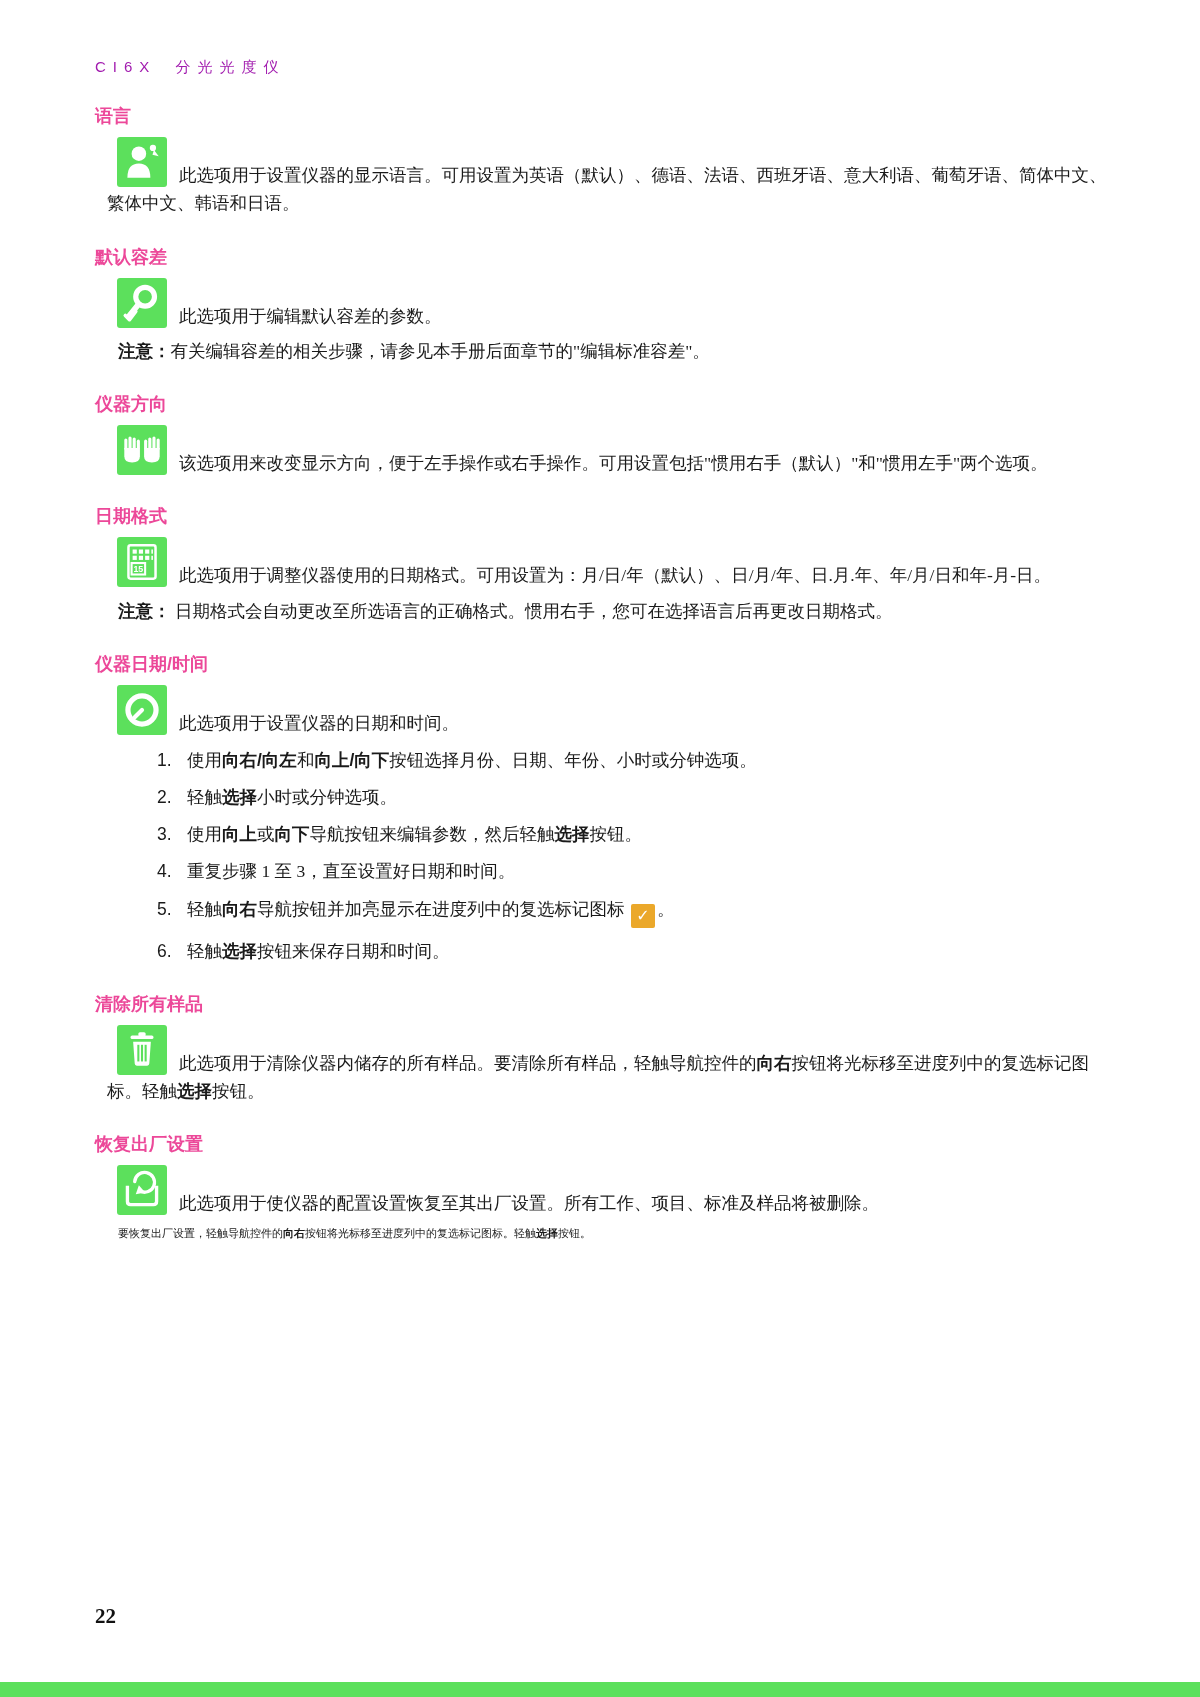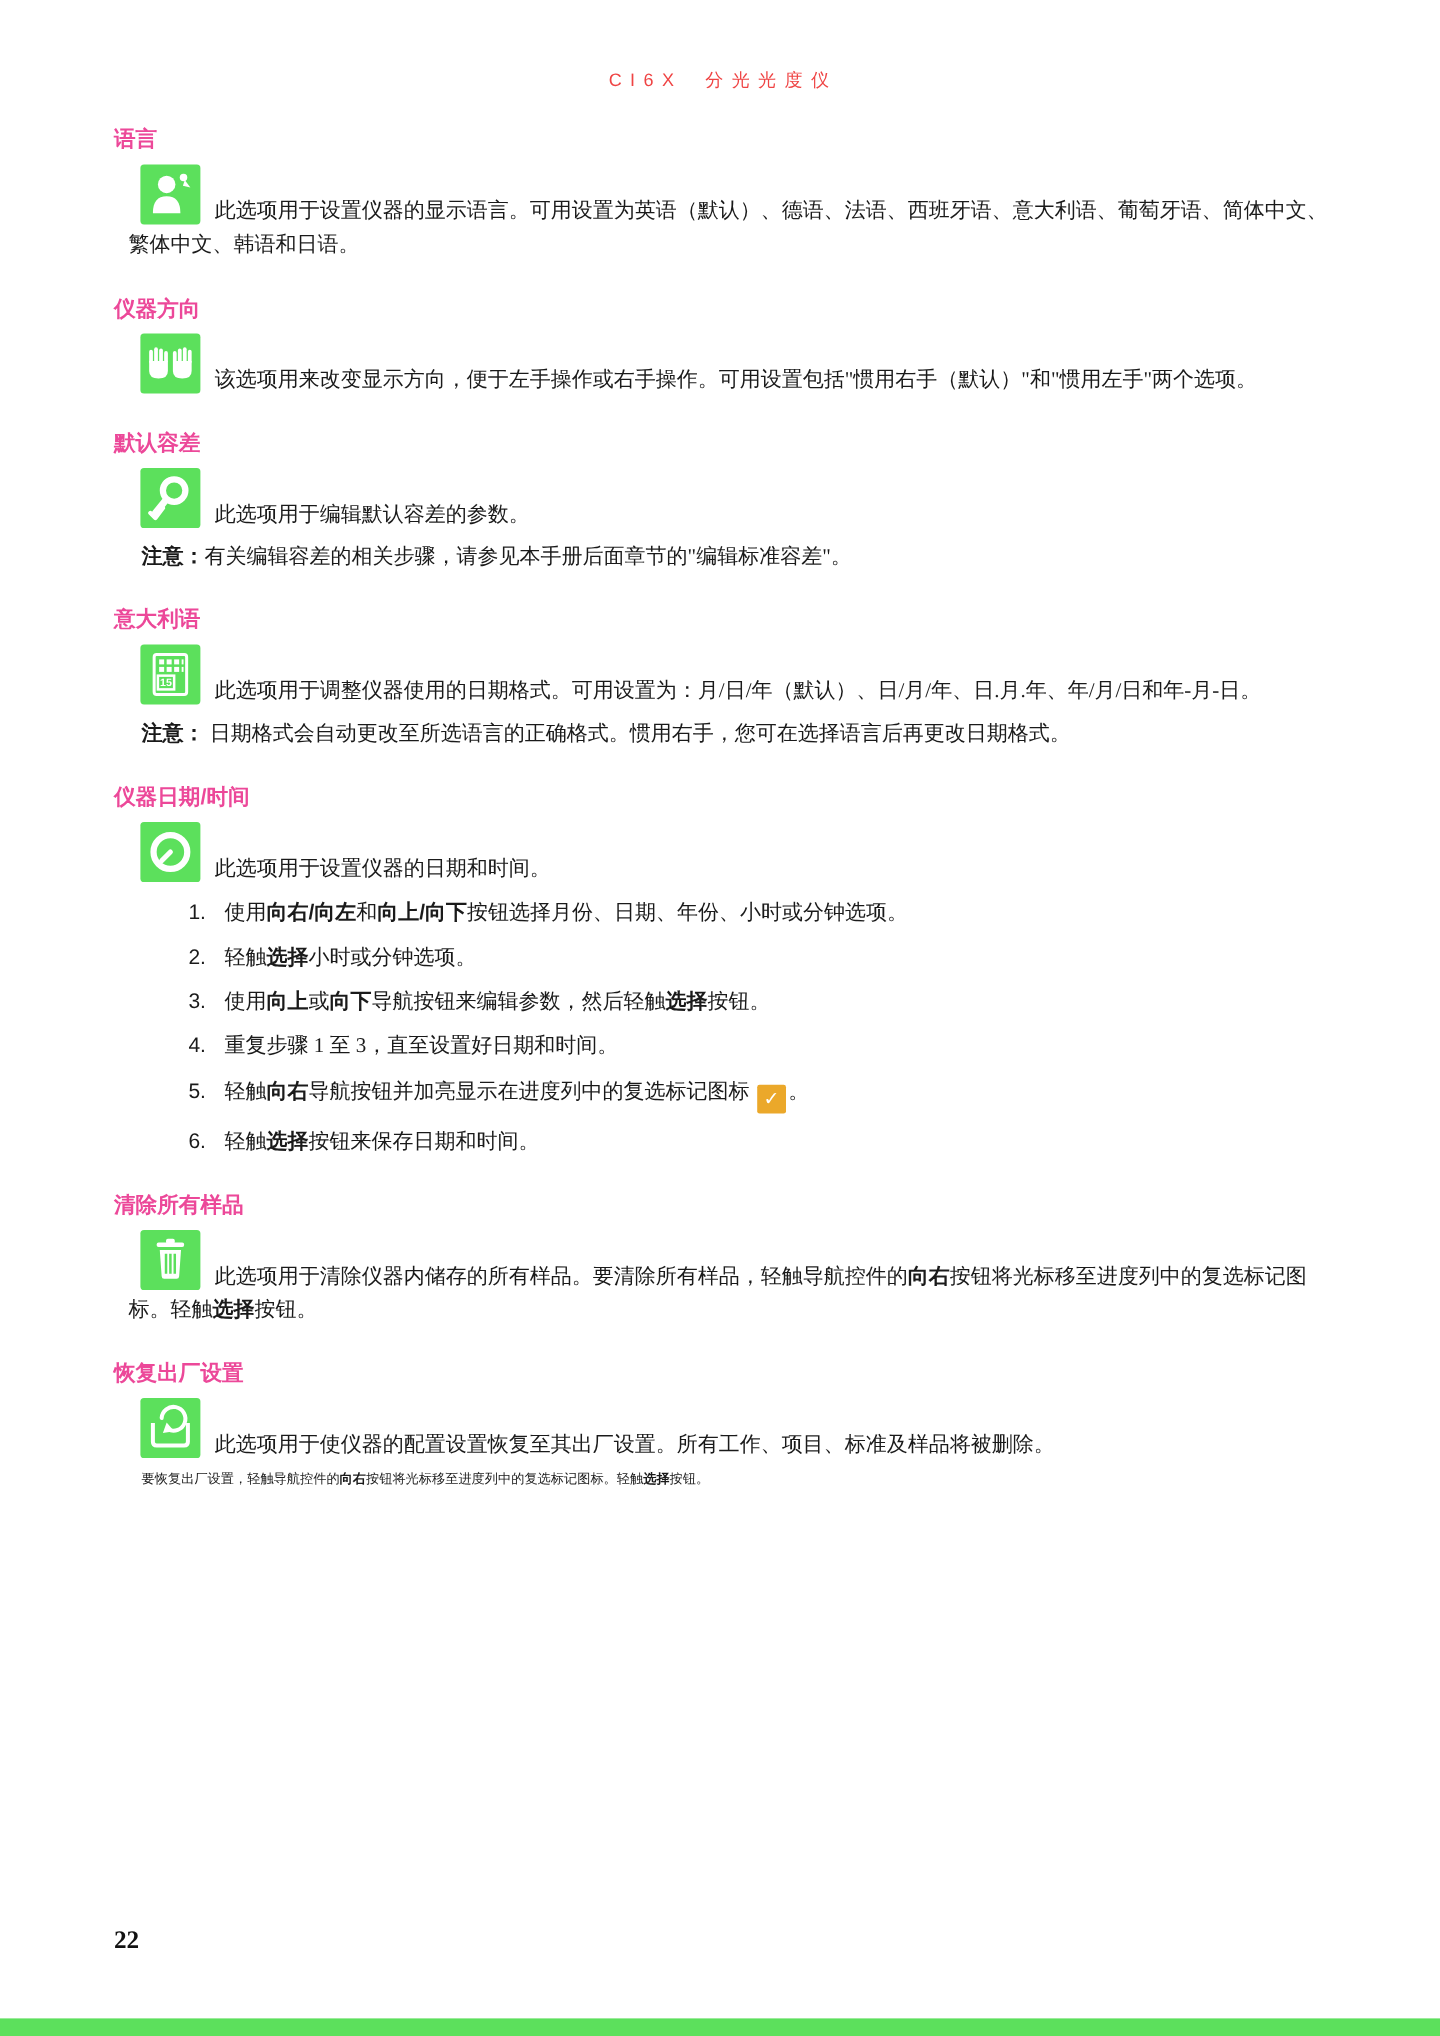--- a/index.html
+++ b/index.html
@@ -1,20 +1,20 @@
 <!DOCTYPE html>
 <html style="--green: #5CE05C; --amber: #EBA82A;"><head>
 <meta charset="utf-8">
 <style>
   html,body{margin:0;padding:0;background:#fff;}
   .page{position:relative;width:1200px;height:1697px;background:#ffffff;overflow:hidden;
         font-family:"Liberation Serif","DejaVu Serif",serif;color:#1a1a1a;}
   .content{position:absolute;left:95px;top:58px;width:1015px;}
-  .doc-header{font-family:"Liberation Sans","DejaVu Sans",sans-serif;font-size:15px;color:#ef4444;
-        letter-spacing:7px;word-spacing:8px;margin-bottom:24px;text-align:center;}
+  .doc-header{font-family:"Liberation Sans","DejaVu Sans",sans-serif;font-size:15px;color:#a21caf;
+        letter-spacing:7px;word-spacing:8px;margin-bottom:24px;}
   h3.sec-heading{font-family:"Liberation Sans","DejaVu Sans",sans-serif;font-size:18px;
         font-weight:bold;color:#ec4899;margin:27px 0 9px 0;}
   .ipara{margin-left:12px;font-size:17.5px;line-height:1.62;}
   .gicon{display:inline-block;width:50px;height:50px;background:var(--green,#5CE05C);
         border-radius:3px;margin:0 12px 0 10px;vertical-align:-6px;text-align:right;}
   .gicon svg{display:block;width:50px;height:50px;}
   .note{margin-left:23px;margin-top:7px;font-size:17.5px;line-height:1.6;}
   .para2{margin-left:23px;margin-top:7px;font-size:11px;line-height:1.6;}
   .b{font-weight:bold;font-family:"Liberation Sans","DejaVu Sans",sans-serif;}
   .steps{margin:10px 0 0 62px;}
@@ -41,20 +41,31 @@
           <div class="ipara"><span class="gicon"><svg viewBox="0 0 48 48">
                 <g fill="#fff">
                   <circle cx="21" cy="16" r="7"></circle>
                   <path d="M10 39 q0 -13.5 11 -13.5 q11 0 11 13.5 z"></path>
                   <circle cx="34.5" cy="10.5" r="3"></circle>
                   <path d="M35.5 12.5 l4.5 6 -6 -1.5 z"></path>
                 </g>
               </svg></span><span>此选项用于设置仪器的显示语言。可用设置为英语（默认）、德语、法语、西班牙语、意大利语、葡萄牙语、简体中文、繁体中文、韩语和日语。</span></div>
         </section>
         <section>
+          <h3 class="sec-heading">默认容差</h3>
+          <div class="ipara"><span class="gicon"><svg viewBox="0 0 48 48">
+                <g fill="none" stroke="#fff">
+                  <circle cx="27" cy="18" r="9" stroke-width="5"></circle>
+                  <line x1="20.5" y1="25.5" x2="12" y2="36" stroke-width="5.5" stroke-linecap="round"></line>
+                  <polyline points="8,36 12,40 18,32" stroke-width="3.5" stroke-linecap="round" stroke-linejoin="round"></polyline>
+                </g>
+              </svg></span><span>此选项用于编辑默认容差的参数。</span></div>
+          <div class="note"><span class="b">注意：</span><span>有关编辑容差的相关步骤，请参见本手册后面章节的"编辑标准容差"。</span></div>
+        </section>
+        <section>
           <h3 class="sec-heading">仪器方向</h3>
           <div class="ipara"><span class="gicon"><svg viewBox="0 0 48 48">
                 <g fill="#fff">
                   <g>
                     <rect x="7" y="13" width="3" height="11" rx="1.5"></rect>
                     <rect x="11" y="11" width="3" height="12" rx="1.5"></rect>
                     <rect x="15" y="12" width="3" height="11" rx="1.5"></rect>
                     <rect x="19" y="14" width="3" height="9" rx="1.5"></rect>
                     <path d="M7 22 h15 v8 q0 6 -7.5 6 q-7.5 0 -7.5 -6 z"></path>
                   </g>
@@ -62,32 +73,21 @@
                     <rect x="26" y="14" width="3" height="9" rx="1.5"></rect>
                     <rect x="30" y="12" width="3" height="11" rx="1.5"></rect>
                     <rect x="34" y="11" width="3" height="12" rx="1.5"></rect>
                     <rect x="38" y="13" width="3" height="11" rx="1.5"></rect>
                     <path d="M26 22 h15 v8 q0 6 -7.5 6 q-7.5 0 -7.5 -6 z"></path>
                   </g>
                 </g>
               </svg></span><span>该选项用来改变显示方向，便于左手操作或右手操作。可用设置包括"惯用右手（默认）"和"惯用左手"两个选项。</span></div>
         </section>
         <section>
-          <h3 class="sec-heading">默认容差</h3>
-          <div class="ipara"><span class="gicon"><svg viewBox="0 0 48 48">
-                <g fill="none" stroke="#fff">
-                  <circle cx="27" cy="18" r="9" stroke-width="5"></circle>
-                  <line x1="20.5" y1="25.5" x2="12" y2="36" stroke-width="5.5" stroke-linecap="round"></line>
-                  <polyline points="8,36 12,40 18,32" stroke-width="3.5" stroke-linecap="round" stroke-linejoin="round"></polyline>
-                </g>
-              </svg></span><span>此选项用于编辑默认容差的参数。</span></div>
-          <div class="note"><span class="b">注意：</span><span>有关编辑容差的相关步骤，请参见本手册后面章节的"编辑标准容差"。</span></div>
-        </section>
-        <section>
-          <h3 class="sec-heading">意大利语</h3>
+          <h3 class="sec-heading">日期格式</h3>
           <div class="ipara"><span class="gicon"><svg viewBox="0 0 48 48">
                 <g stroke="#fff" fill="none" stroke-width="2.4">
                   <rect x="11" y="8" width="26" height="32" rx="2"></rect>
                 </g>
                 <g fill="#fff">
                   <rect x="15" y="12" width="4" height="4"></rect>
                   <rect x="21" y="12" width="4" height="4"></rect>
                   <rect x="27" y="12" width="4" height="4"></rect>
                   <rect x="15" y="18" width="4" height="4"></rect>
                   <rect x="21" y="18" width="4" height="4"></rect>

